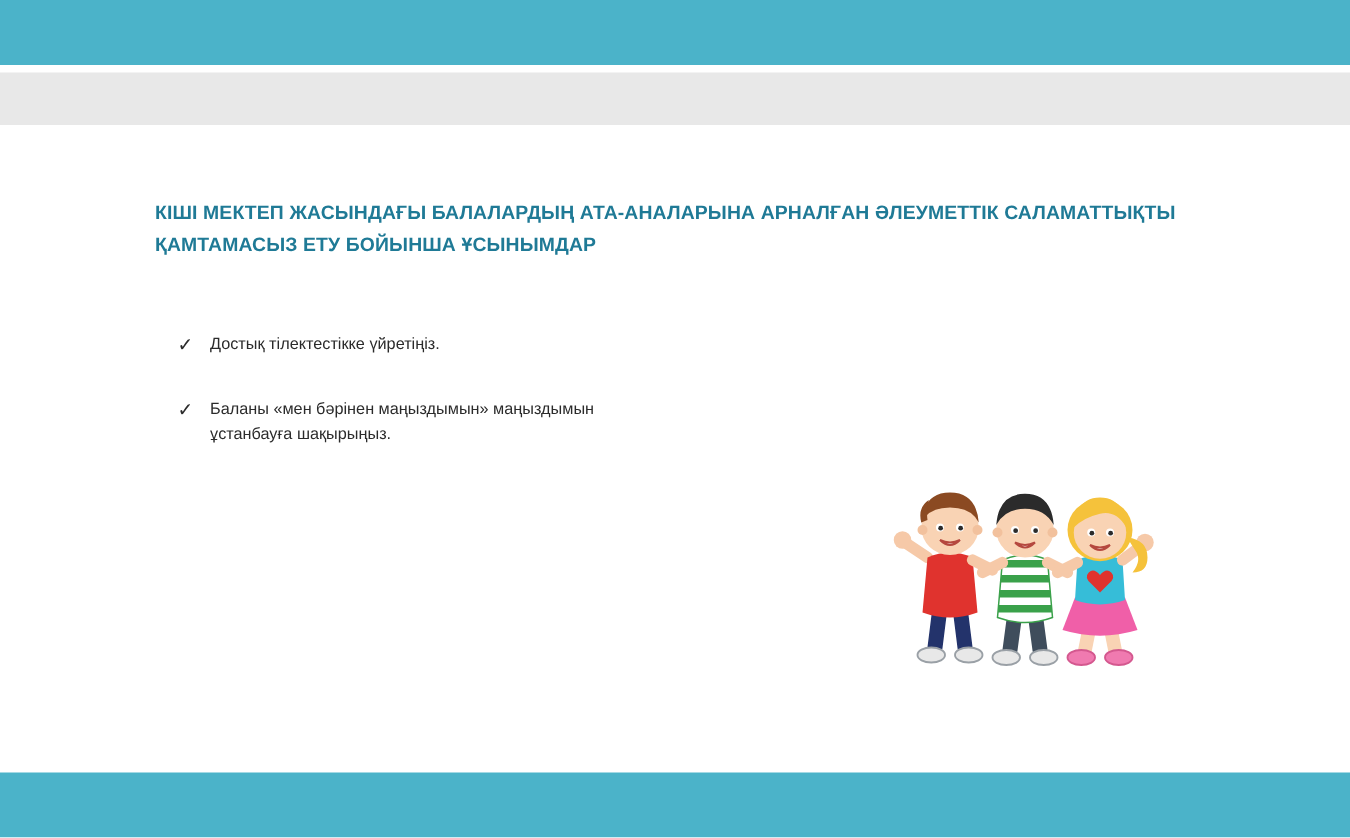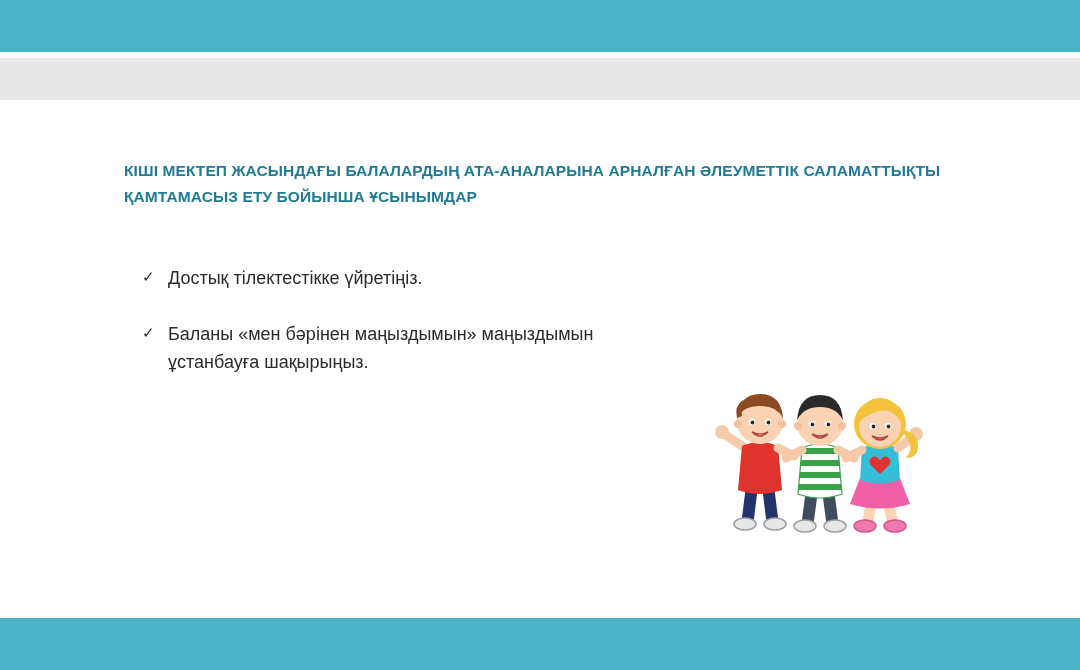--- a/index.html
+++ b/index.html
@@ -80,21 +80,21 @@
   .bullet .check {
     flex: 0 0 auto;
     width: 26px;
     font-size: 15px;
     color: #2b2b2b;
     line-height: 1.5;
     padding-top: 1px;
   }
   .bullet .btext {
     flex: 1 1 auto;
-    font-size: 18px;
+    font-size: 13px;
     color: #2b2b2b;
     line-height: 1.55;
     white-space: pre-line;
   }
   
   .kids {
     position: absolute;
     left: 712px;
     top: 378px;
     width: 220px;

